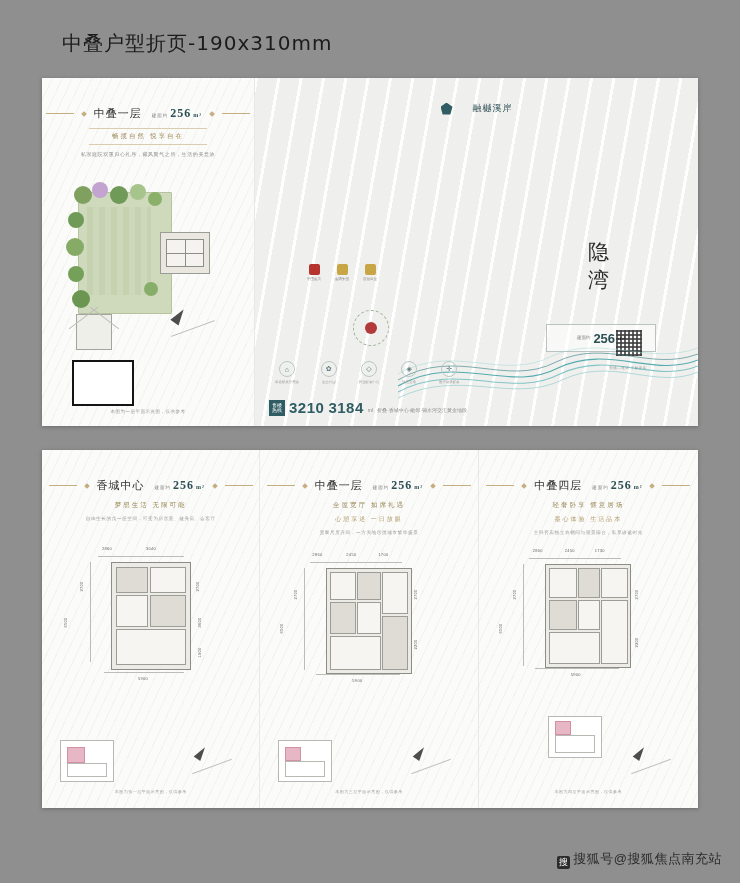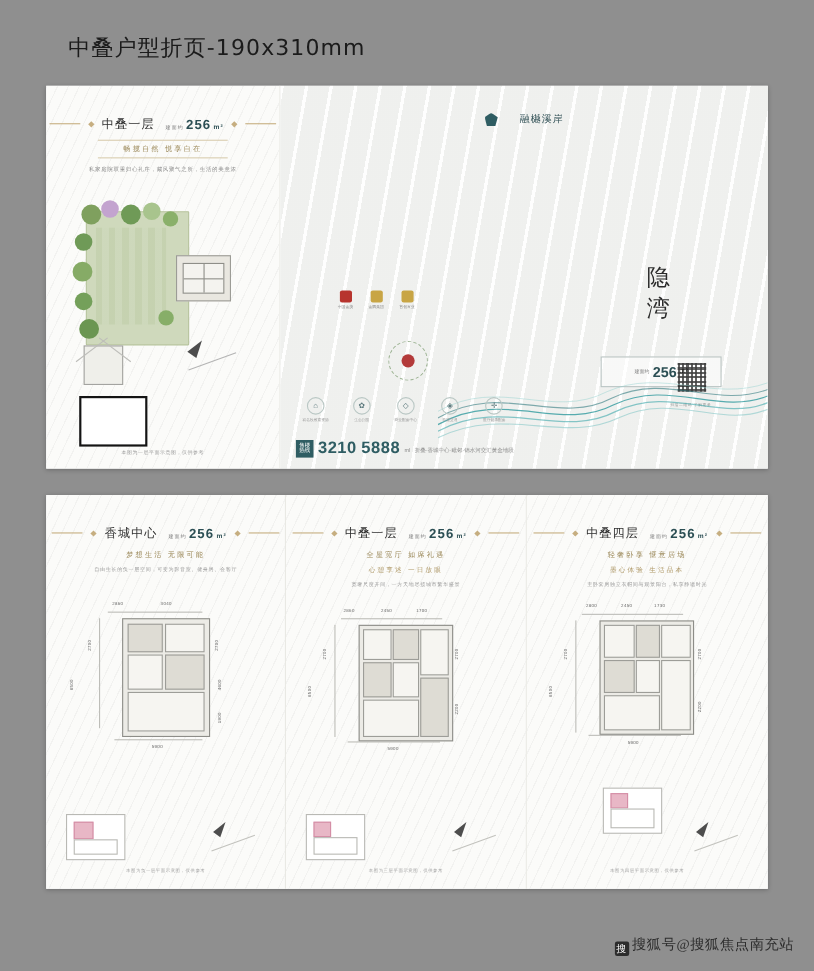--- a/index.html
+++ b/index.html
@@ -40,21 +40,21 @@
       rgba(255,255,255,0.9) 0px, rgba(255,255,255,0.9) 3px,
       rgba(0,0,0,0.02) 3px, rgba(0,0,0,0.02) 22px);
     pointer-events:none;
   }
 
   
   .plan-head{position:absolute;left:0;right:0;top:22px;text-align:center;}
   .plan-title-row{
     display:inline-flex;align-items:center;gap:6px;
     font-size:11px;color:#2f2f2f;letter-spacing:1px;
-    font-family:Liberation Sans, sans-serif;
+    font-family:Liberation Serif, serif;
   }
   .plan-title-row .deco{
     display:inline-block;width:28px;height:1px;background:#c6ae80;
   }
   .plan-title-row .dia{
     display:inline-block;width:4px;height:4px;background:#c6ae80;
     transform:rotate(45deg);margin:0 2px;
   }
   .area-chip{
     display:inline-flex;align-items:baseline;gap:2px;
@@ -249,21 +249,21 @@
     border-left:4px solid transparent;border-right:4px solid transparent;
     border-bottom:14px solid #4d4d4d;transform:rotate(35deg);
   }
   .mini-compass .ln2{
     position:absolute;left:2px;top:24px;width:42px;height:1px;background:#c2c2bd;transform:rotate(-20deg);
   }
 
   .watermark{
     position:absolute;right:18px;bottom:14px;
     font-size:13px;color:#2c2c2c;letter-spacing:.5px;
-    font-family:Liberation Serif, serif;
+    font-family:Liberation Sans, sans-serif;
     margin-left:48px;
   }
   .wm-ic{
     display:inline-block;width:13px;height:13px;border-radius:2px;background:#2c2c2c;
     color:#fff;font-size:9px;line-height:13px;text-align:center;margin-right:3px;
     vertical-align:-2px;
   }
 </style>
 </head>
 <body>
@@ -391,21 +391,21 @@
       <div class="ir">
         <span class="circ">✛</span>
         <span class="cap">医疗健康配套</span>
       </div>
     </div>
 
     <div class="tel-bar">
       <span class="tag">售楼
 热线</span>
       <span class="num">3210</span>
-      <span class="num">5888</span>
+      <span class="num">3184</span>
       <span class="suffix">ml</span>
       <span class="addr">折叠·香城中心·毗邻·锦水河交汇黄金地段</span>
     </div>
   </div>
 </div>
 
 <div class="spread-bottom">
 
   <div class="bp">
     <div class="texture"></div>

